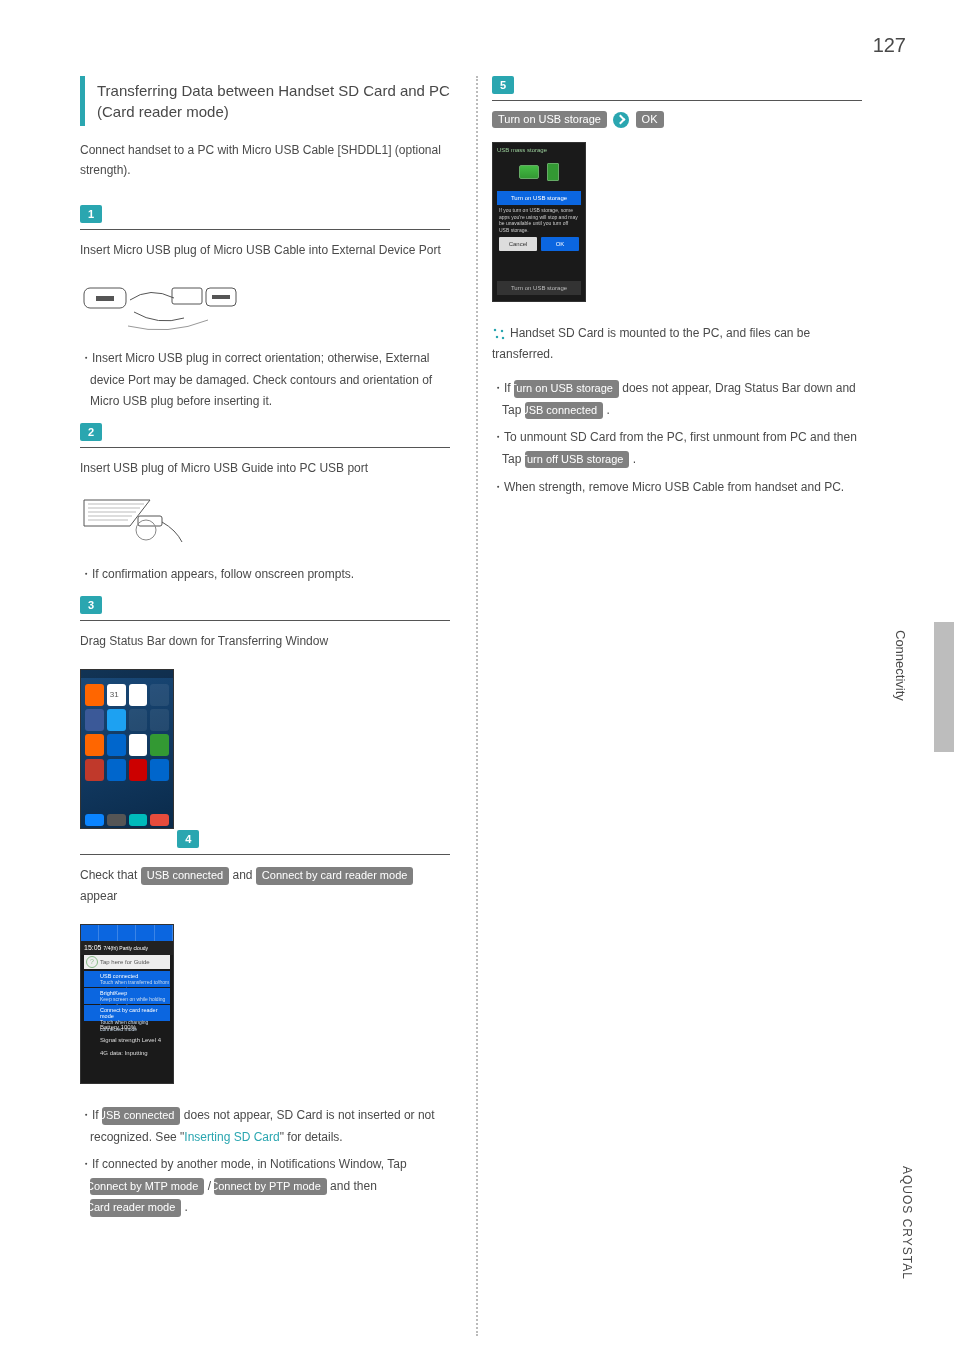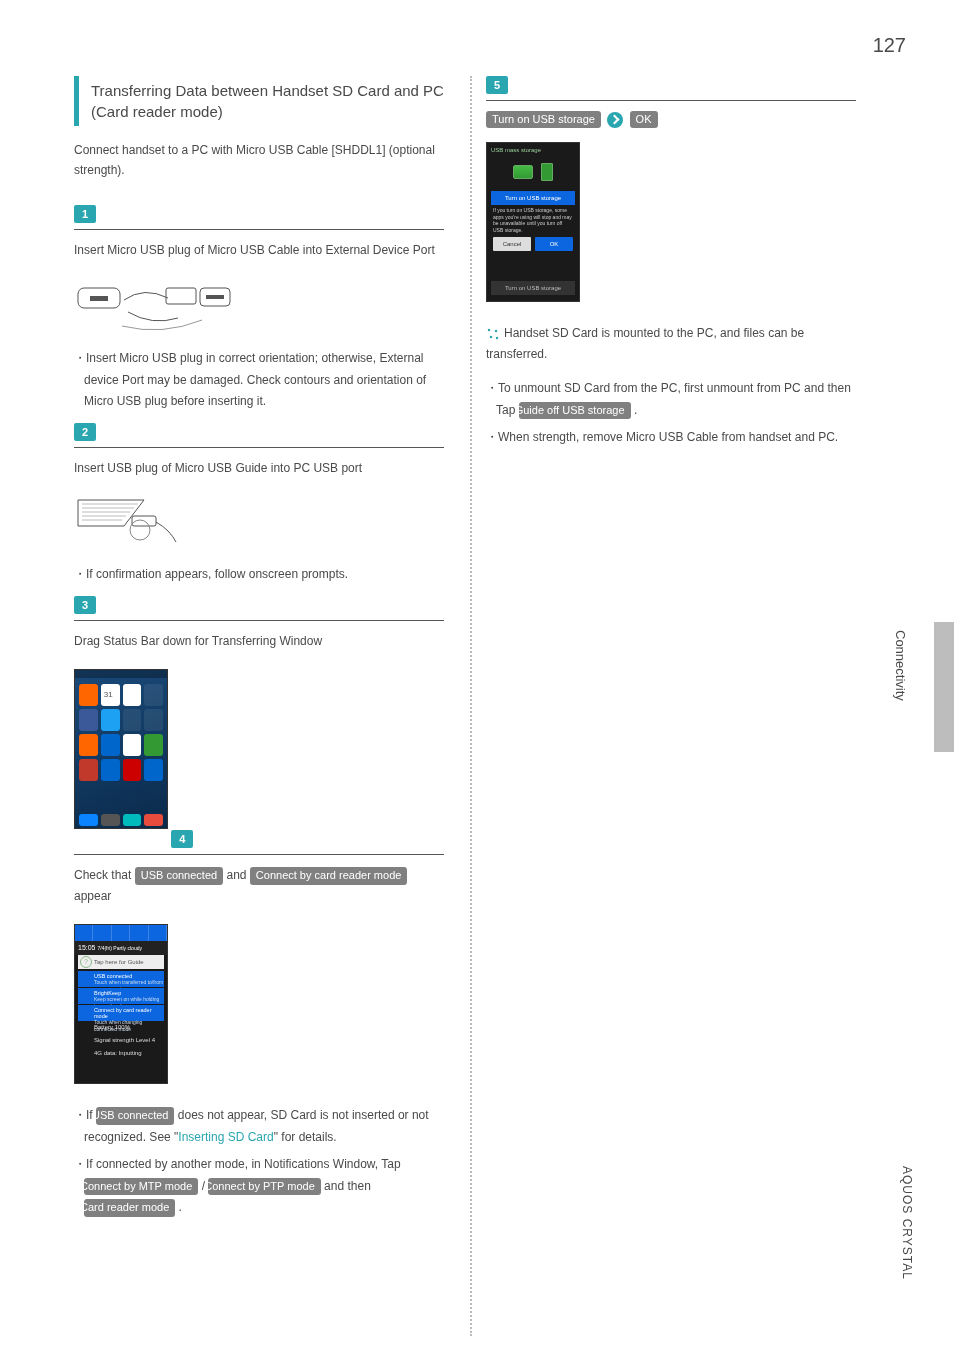--- a/index.html
+++ b/index.html
@@ -1,21 +1,21 @@
 <!DOCTYPE html>
 <html><head>
 <meta charset="utf-8">
 <style>
   *{box-sizing:border-box;margin:0;padding:0}
   body{font-family:Verdana,Geneva,sans-serif;font-size:12px;color:#333;background:#fff;width:954px;height:1350px;position:relative}
   .page-num{position:absolute;top:34px;right:48px;font-size:20px;color:#494949}
   .vtab{position:absolute;right:0;top:622px;width:20px;height:130px;background:#bdbdbd}
   .vtext1{position:absolute;right:46px;top:630px;writing-mode:vertical-rl;font-size:13px;color:#494949}
   .vtext2{position:absolute;right:40px;bottom:70px;writing-mode:vertical-rl;font-size:12px;color:#494949;letter-spacing:1px}
-  .cols{position:absolute;top:76px;left:74px;width:790px;display:flex}
+  .cols{position:absolute;top:76px;left:80px;width:790px;display:flex}
   .col{width:370px}
   .col.left{margin-right:12px}
   .divider{width:0;border-left:2px dotted #bbb;margin:0 14px;height:1260px}
   .section-title{border-left:5px solid #2aa6b0;padding:4px 0 4px 12px;font-size:15px;color:#494949;margin-bottom:14px;line-height:1.4}
   .para{font-size:12px;color:#4a4a4a;line-height:1.7;margin-bottom:14px}
   .stepnum{display:inline-block;background:#2aa6b0;color:#fff;font-weight:bold;font-size:11px;width:22px;height:18px;text-align:center;line-height:18px;border-radius:2px;margin-top:10px}
   .steprule{height:1px;background:#555;margin:6px 0 10px 0}
   .note{font-size:12px;color:#4a4a4a;line-height:1.8;margin-top:6px;padding-left:10px;text-indent:-10px}
   .btn{display:inline-block;background:#808080;color:#fff;font-size:11px;padding:1px 6px;border-radius:3px;line-height:1.4}
   .arrow{display:inline-block;width:16px;height:16px;background:#2aa6b0;border-radius:50%;vertical-align:middle;position:relative;margin:0 3px}
@@ -189,16 +189,17 @@
       <div class="usb-bar">Turn on USB storage</div>
       <div class="usb-text">If you turn on USB storage, some apps you're using will stop and may be unavailable until you turn off USB storage.</div>
       <div class="usb-buttons">
           <div class="c">Cancel</div>
           <div class="o">OK</div>
         </div>
       <div class="usb-foot">Turn on USB storage</div>
     </div>
     <div class="para"><span class="result-icon"></span><span>Handset SD Card is mounted to the PC, and files can be transferred.</span></div>
 
-    <div class="note">・<span>To unmount SD Card from the PC, first unmount from PC and then Tap </span><span class="btn">Guide off USB storage</span><span> .</span></div>
+    <div class="note">・<span>If </span><span class="btn">Turn on USB storage</span><span> does not appear, Drag Status Bar down and Tap </span><span class="btn">USB connected</span><span> .</span></div>
+    <div class="note">・<span>To unmount SD Card from the PC, first unmount from PC and then Tap </span><span class="btn">Turn off USB storage</span><span> .</span></div>
     <div class="note">・<span>When strength, remove Micro USB Cable from handset and PC.</span></div>
   </div>
 </div>
 
 </body></html>

